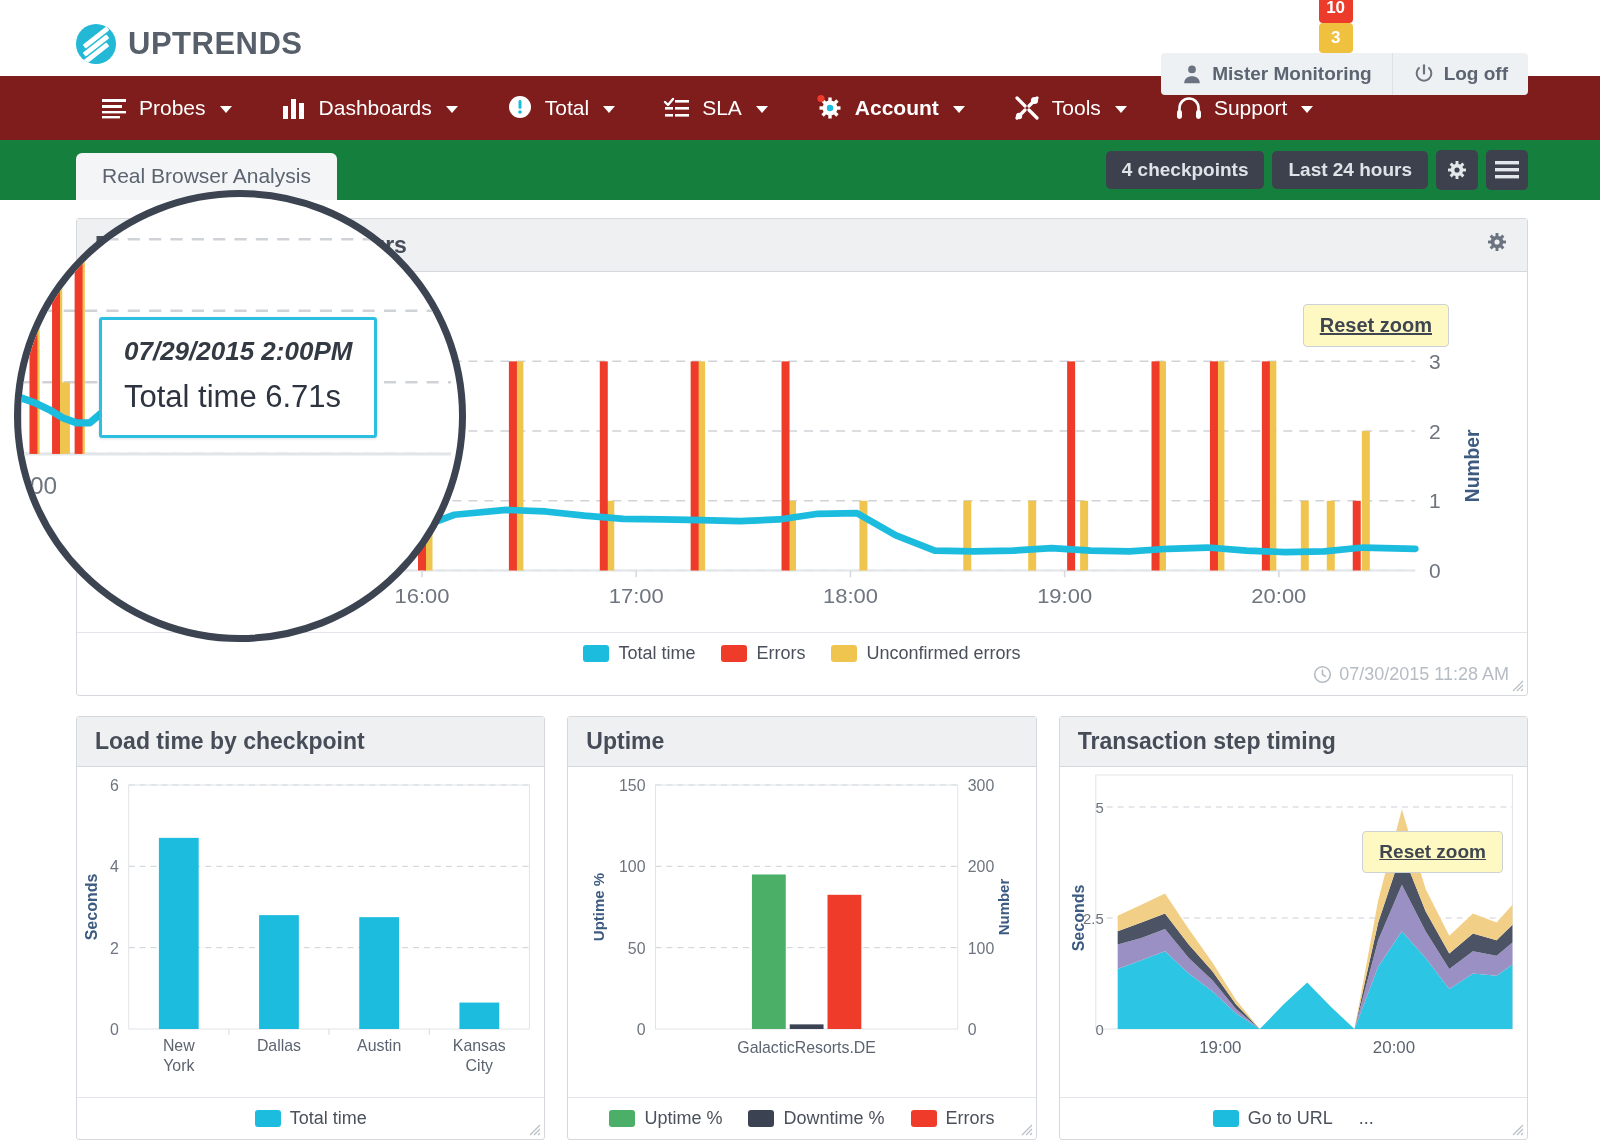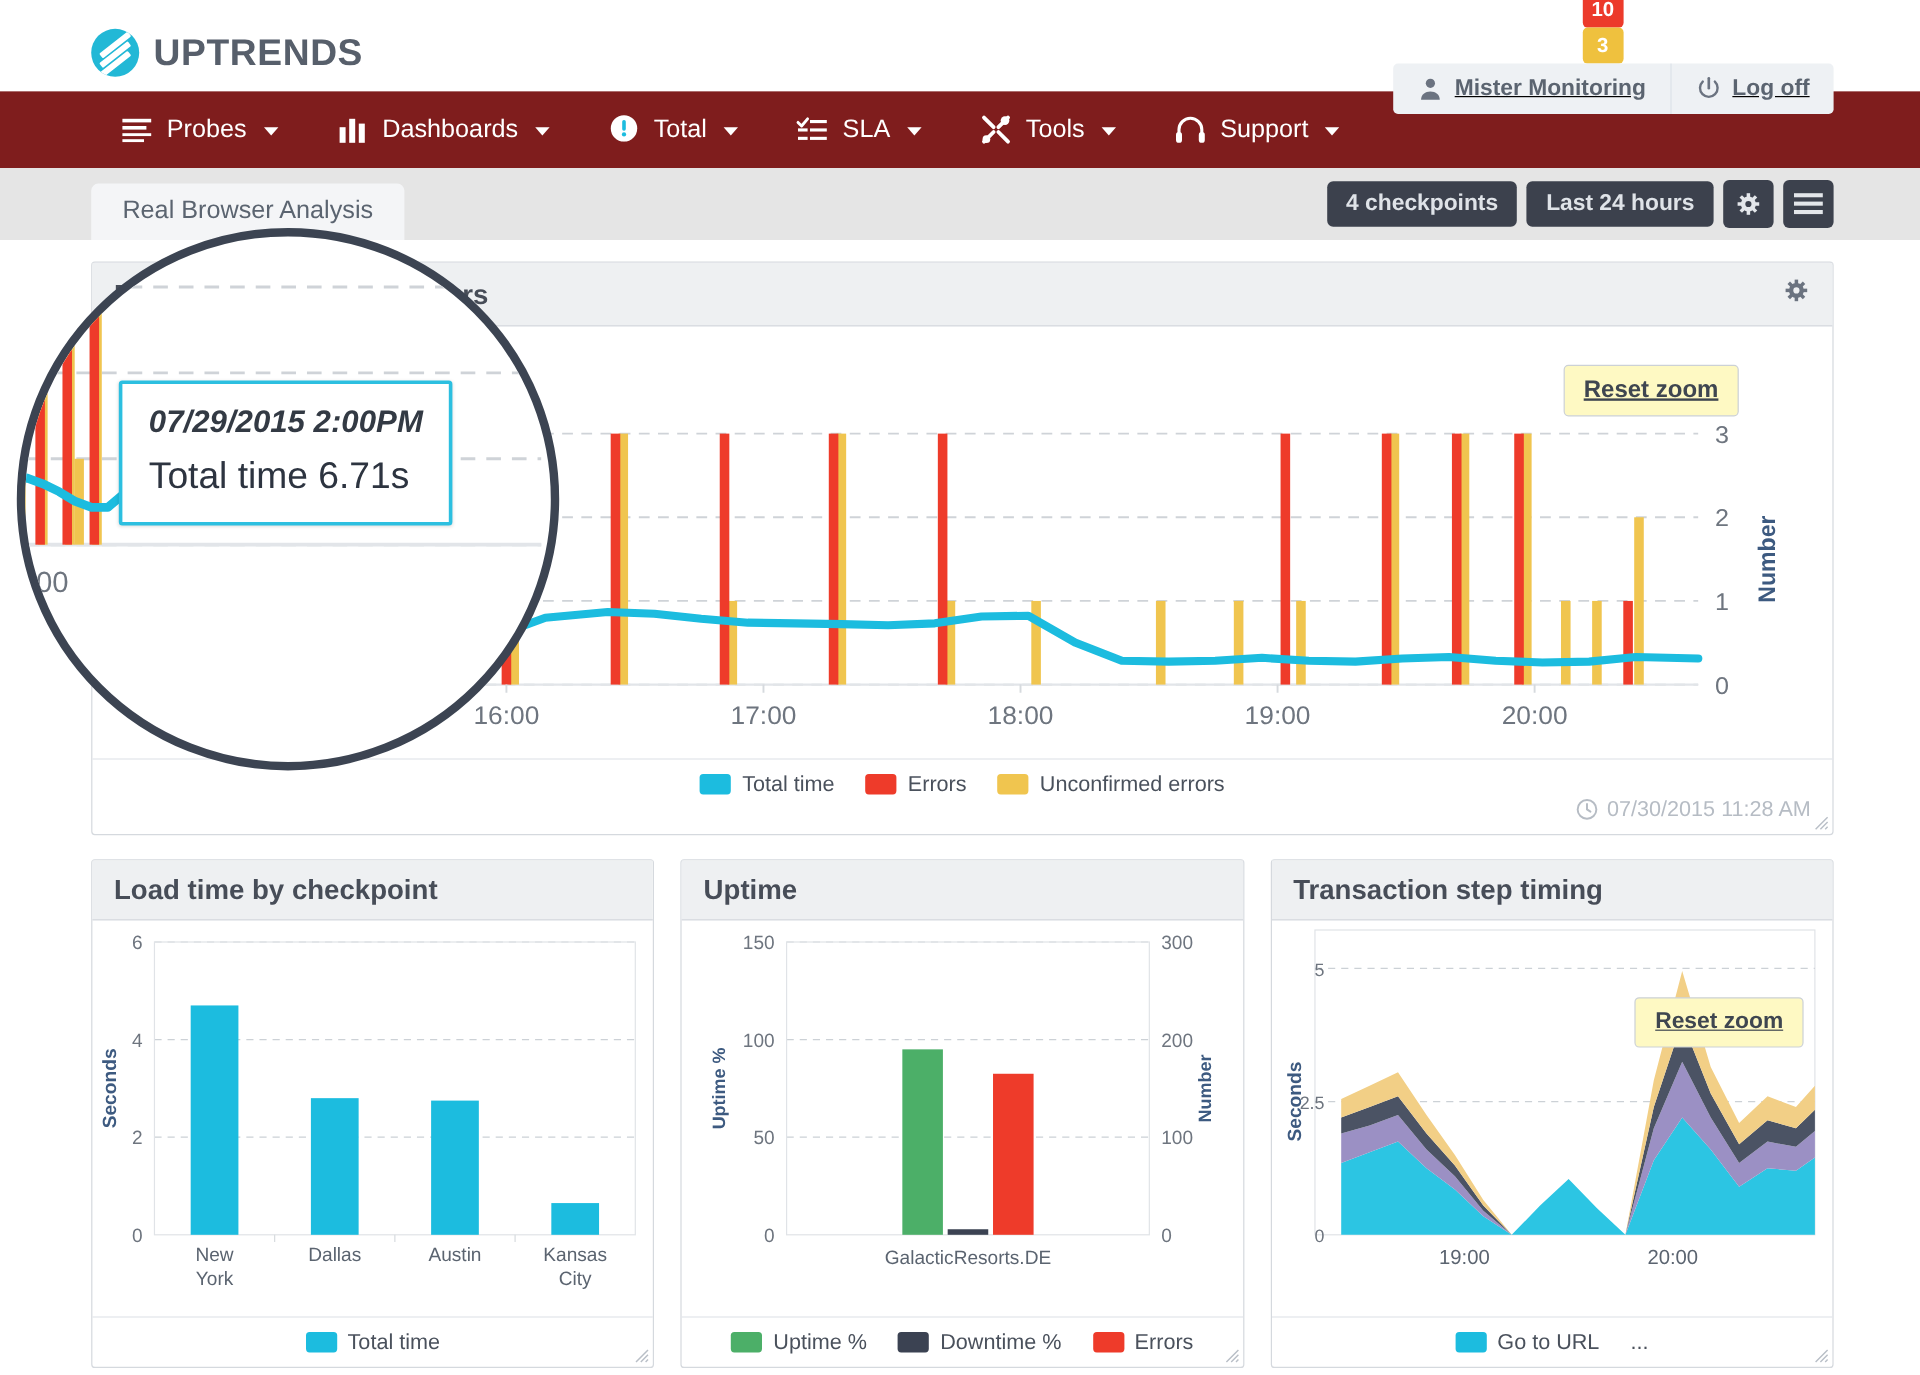--- a/index.html
+++ b/index.html
@@ -43,21 +43,21 @@
   .badge {
     display: inline-flex; align-items: center; justify-content: center;
     min-width: 34px; height: 30px; border-radius: 4px;
     color: #fff; font-size: 17px; font-weight: bold; margin-right: 6px;
     padding: 0 7px;
   }
   .badge.red { background: #ec3a2b; }
   .badge.yellow { background: #efc13e; }
   .userbox {
     display: flex; align-items: center; background: #eef1f4;
-    border-radius: 4px; margin-left: 12px; height: 42px; text-decoration: underline;
+    border-radius: 4px; margin-left: 12px; height: 42px;
   }
   .userbox .cell {
     display: flex; align-items: center; gap: 9px;
     padding: 0 20px; height: 100%;
     font-size: 19px; color: #5b6470; font-weight: 600;
   }
   .userbox .cell + .cell { border-left: 1px solid #dde2e8; }
 
   
   .nav {
@@ -74,21 +74,21 @@
   .nav-item.active { font-weight: bold; }
   .nav-item .caret {
     width: 0; height: 0; border-left: 6px solid transparent;
     border-right: 6px solid transparent; border-top: 7px solid #fff;
     margin-left: 3px; margin-top: 3px;
   }
   .nav-icon { width: 28px; height: 28px; display:block; flex:0 0 auto; position: relative;}
 
   
   .subbar {
-    height: 60px; background: #e5e5e5; position: relative;
+    height: 60px; background: #15803d; position: relative;
     display: flex; align-items: flex-end; padding: 0 72px 0 76px;
   }
   .tab {
     background: #f4f5f7; color: #5b6470;
     font-size: 21px; padding: 11px 26px 12px 26px;
     border-radius: 6px 6px 0 0; margin-bottom: 0;
   }
   .subbar-right {
     margin-left: auto; display: flex; align-items: center; gap: 8px;
     margin-bottom: 10px;
@@ -234,20 +234,33 @@
       <rect x="12" y="6" width="14" height="2.6" fill="#fff"></rect>
       <rect x="2" y="13" width="8" height="2.6" fill="#fff"></rect>
       <rect x="12" y="13" width="14" height="2.6" fill="#fff"></rect>
       <rect x="2" y="20" width="8" height="2.6" fill="#fff"></rect>
       <rect x="12" y="20" width="14" height="2.6" fill="#fff"></rect>
     </svg>
     <span>SLA</span>
     <span class="caret"></span>
   </div>
 
+  <div class="nav-item active">
+    <svg class="nav-icon" viewBox="0 0 28 28">
+      <path d="M14 6.5a7.5 7.5 0 1 1 0 15 7.5 7.5 0 0 1 0-15z" fill="#fff"></path>
+      <rect x="12.3" y="3.5" width="3.4" height="21" fill="#fff" transform="rotate(0 14 14)"></rect>
+      <rect x="12.3" y="3.5" width="3.4" height="21" fill="#fff" transform="rotate(45 14 14)"></rect>
+      <rect x="12.3" y="3.5" width="3.4" height="21" fill="#fff" transform="rotate(90 14 14)"></rect>
+      <rect x="12.3" y="3.5" width="3.4" height="21" fill="#fff" transform="rotate(135 14 14)"></rect>
+      <circle cx="14" cy="14" r="3.2" fill="#1cbcdf"></circle>
+      <circle cx="5" cy="4.5" r="3.6" fill="#ee3b2a"></circle>
+    </svg>
+    <span>Account</span>
+    <span class="caret"></span>
+  </div>
 
   <div class="nav-item">
     <svg class="nav-icon" viewBox="0 0 28 28">
       <path d="M4 4 l8 8 M16 16 l8 8" stroke="#fff" stroke-width="3.2" stroke-linecap="round"></path>
       <path d="M24 4 l-8 8 M12 16 l-8 8" stroke="#fff" stroke-width="3.2" stroke-linecap="round"></path>
       <circle cx="21.5" cy="6.5" r="3.6" fill="#fff"></circle>
       <circle cx="6" cy="22" r="3.2" fill="#fff"></circle>
     </svg>
     <span>Tools</span>
     <span class="caret"></span>

